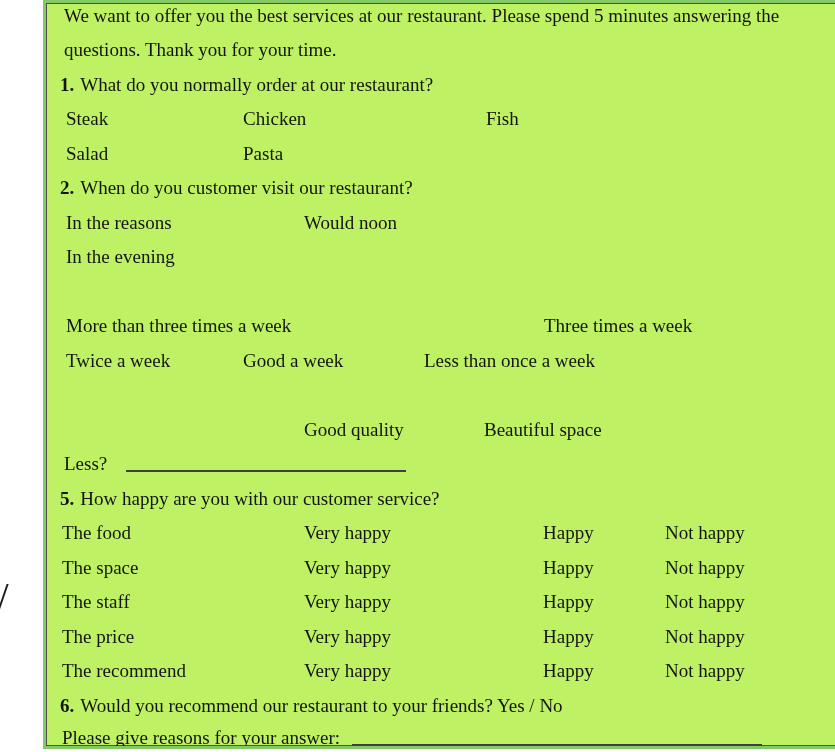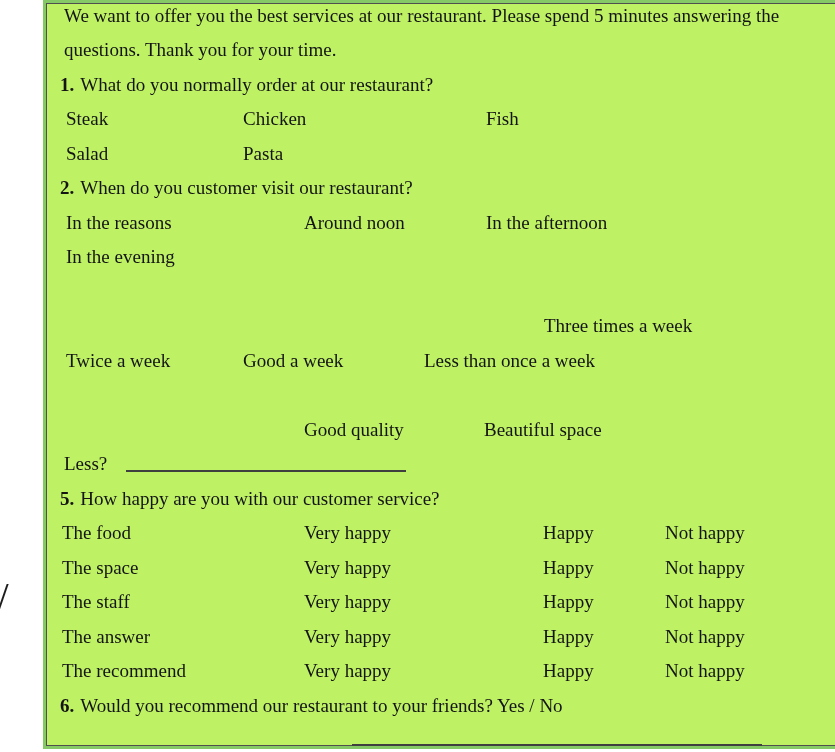--- a/index.html
+++ b/index.html
@@ -84,28 +84,28 @@
   <div class="row" style="top:138px">
     <span class="cell" style="left:20px">Salad</span>
     <span class="cell" style="left:197px">Pasta</span>
   </div>
 
   <div class="row" style="top:172px">
     <span class="cell" style="left:14px"><b class="qnum">2.</b><span>When do you customer visit our restaurant?</span></span>
   </div>
   <div class="row" style="top:207px">
     <span class="cell" style="left:20px">In the reasons</span>
-    <span class="cell" style="left:258px">Around noon</span>
-    <span class="cell" style="left:440px">In the afternoon</span>
+    <span class="cell" style="left:258px">Would noon</span>
   </div>
   <div class="row" style="top:241px">
     <span class="cell" style="left:20px">In the evening</span>
   </div>
 
   <div class="row" style="top:310px">
+    <span class="cell" style="left:20px">More than three times a week</span>
     <span class="cell" style="left:498px">Three times a week</span>
   </div>
   <div class="row" style="top:345px">
     <span class="cell" style="left:20px">Twice a week</span>
     <span class="cell" style="left:197px">Good a week</span>
     <span class="cell" style="left:378px">Less than once a week</span>
   </div>
 
   <div class="row" style="top:414px">
     <span class="cell" style="left:258px">Good quality</span>
@@ -131,34 +131,35 @@
     <span class="cell" style="left:497px">Happy</span>
     <span class="cell" style="left:619px">Not happy</span>
   </div>
   <div class="row" style="top:586px">
     <span class="cell" style="left:16px">The staff</span>
     <span class="cell" style="left:258px">Very happy</span>
     <span class="cell" style="left:497px">Happy</span>
     <span class="cell" style="left:619px">Not happy</span>
   </div>
   <div class="row" style="top:621px">
-    <span class="cell" style="left:16px">The answer</span>
+    <span class="cell" style="left:16px">The price</span>
     <span class="cell" style="left:258px">Very happy</span>
     <span class="cell" style="left:497px">Happy</span>
     <span class="cell" style="left:619px">Not happy</span>
   </div>
   <div class="row" style="top:655px">
     <span class="cell" style="left:16px">The recommend</span>
     <span class="cell" style="left:258px">Very happy</span>
     <span class="cell" style="left:497px">Happy</span>
     <span class="cell" style="left:619px">Not happy</span>
   </div>
 
   <div class="row" style="top:690px">
     <span class="cell" style="left:14px"><b class="qnum">6.</b><span>Would you recommend our restaurant to your friends?</span> <span>Yes / No</span></span>
   </div>
   <div class="row" style="top:724px; height:22px; line-height:22px">
+    <span class="cell" style="left:16px">Please give reasons for your answer:</span>
     <span class="blank" style="left:306px; width:410px; height:15px"></span>
   </div>
 
 </div>
 
 <div class="slash-mark">/</div>
 
 </body></html>

